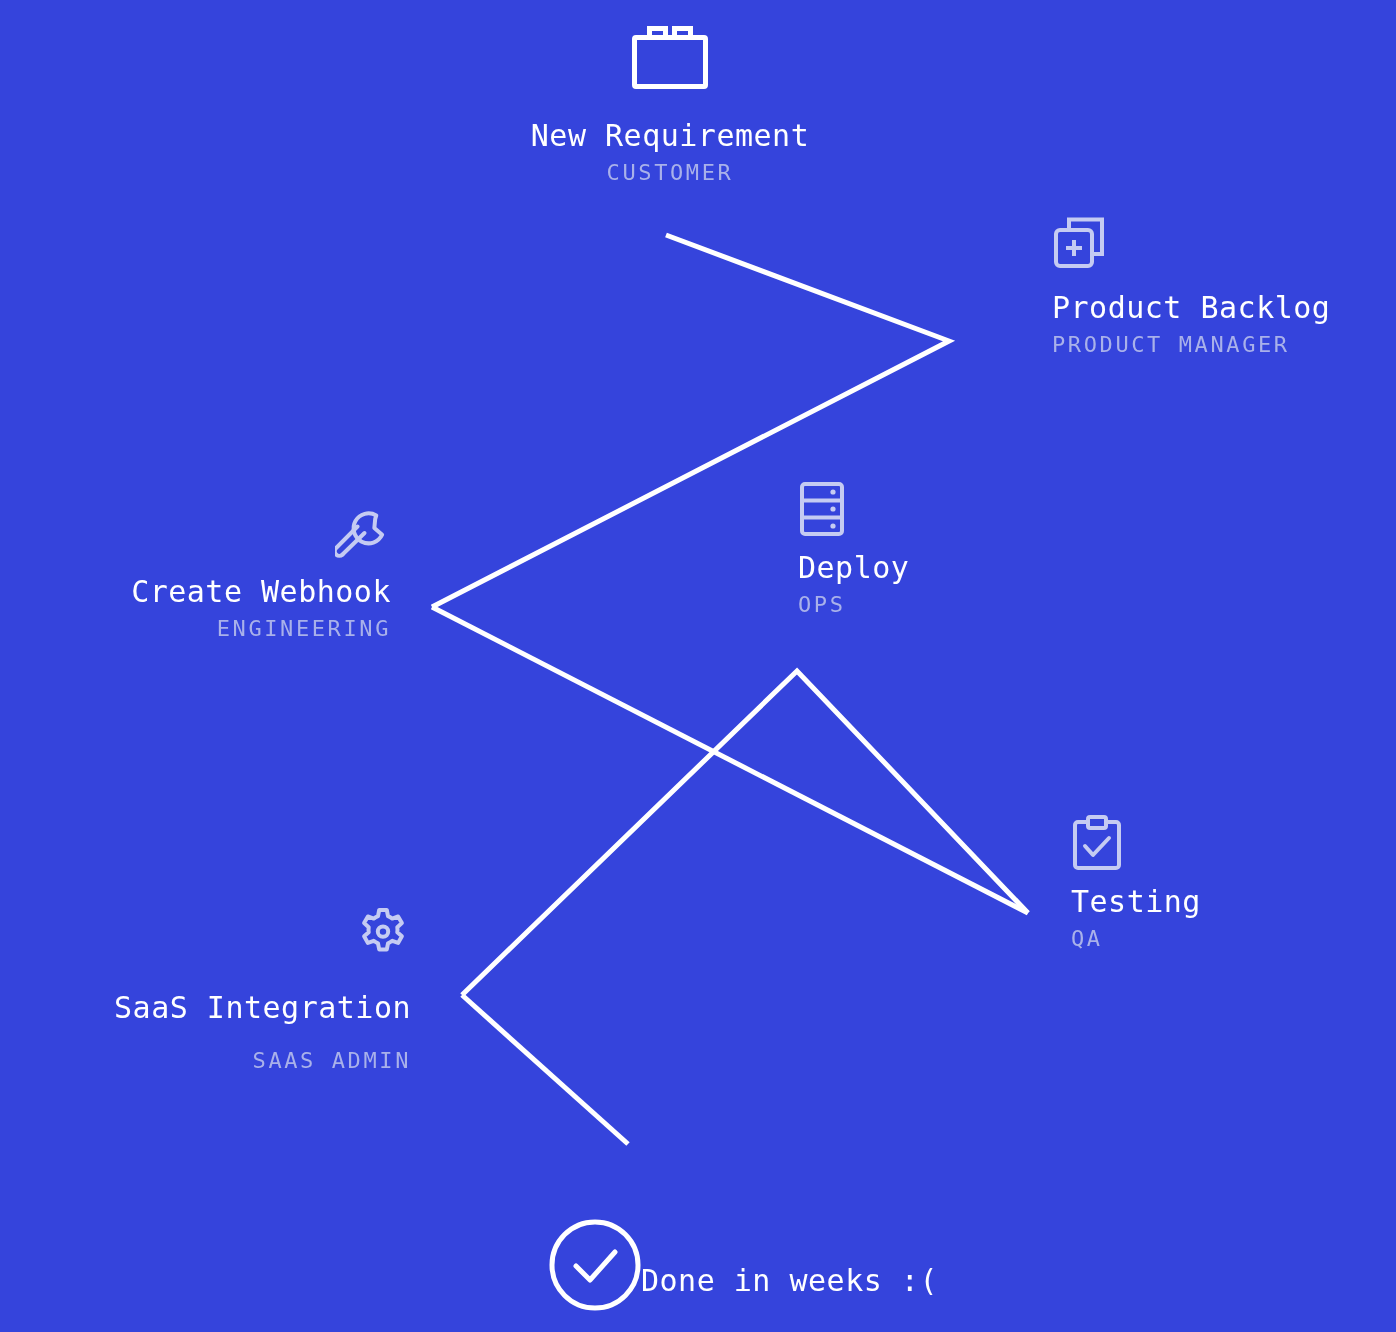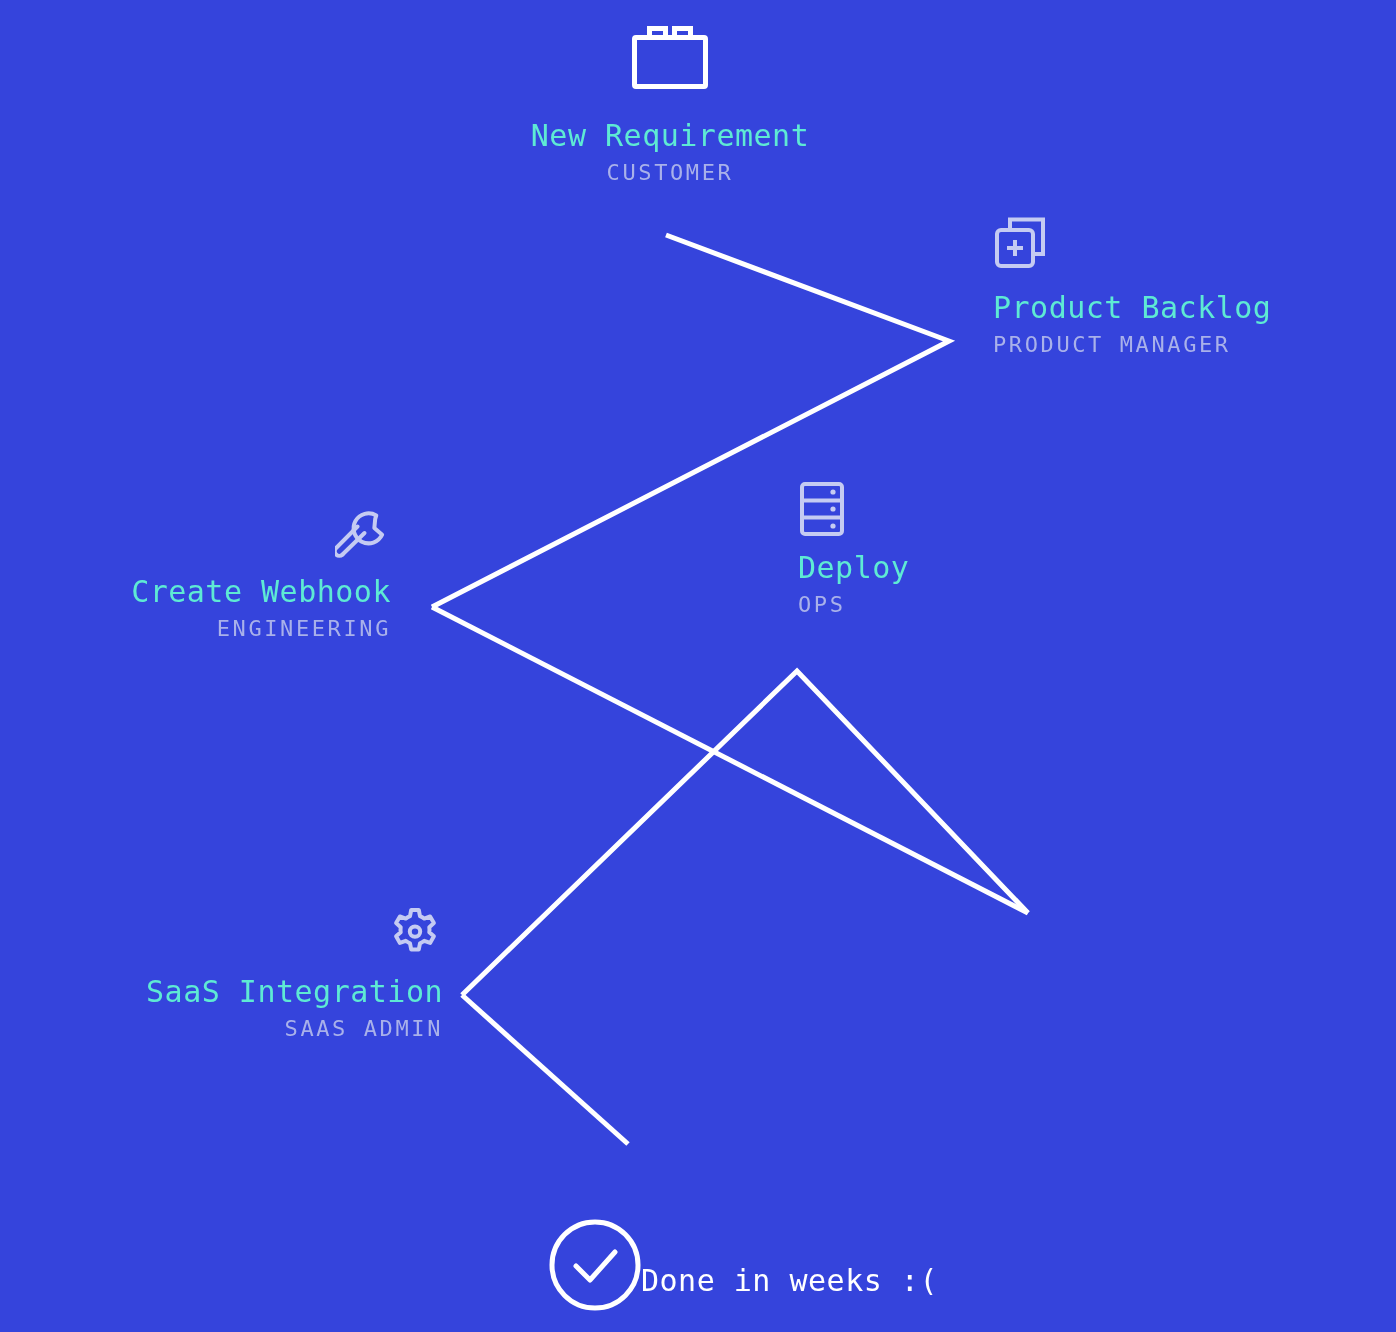--- a/index.html
+++ b/index.html
@@ -33,42 +33,42 @@
   .node.align-left  { align-items: flex-start; }
   .node.align-right { align-items: flex-end; }
   .node.align-center{ align-items: center; }
 
   .node-icon {
     display: block;
     line-height: 0;
     margin-bottom: 14px;
   }
   .node-title {
-    color: #5eead4;
+    color: #ffffff;
     font-size: 30px;
     letter-spacing: 0.5px;
     line-height: 1.05;
     white-space: nowrap;
   }
   .node-role {
     color: #a9b1ea;
     font-size: 22px;
     letter-spacing: 2.6px;
     line-height: 1.05;
     margin-top: 9px;
     white-space: nowrap;
   }
   
   #node-new-requirement { left: 545px;  top: 26px;  width: 250px; }
   #node-new-requirement .node-icon { margin-bottom: 22px; }
-  #node-product-backlog { left: 993px; top: 216px; width: 256px; }
+  #node-product-backlog { left: 1052px; top: 216px; width: 256px; }
   #node-create-webhook  { left: 151px;  top: 508px; width: 240px; }
   #node-deploy          { left: 798px;  top: 480px; width: 110px; }
   #node-testing         { left: 1071px; top: 814px; width: 120px; }
-  #node-saas            { left: 168px;  top: 906px; width: 275px; }
+  #node-saas            { left: 136px;  top: 906px; width: 275px; gap: 16px; }
 
   .finish {
     position: absolute;
     left: 549px;
     top: 1219px;
     width: 236px;
     display: flex;
     flex-direction: row;
     align-items: center;
     text-align: center;
@@ -139,20 +139,31 @@
       <svg width="56" height="54" viewBox="0 0 56 54" fill="none" stroke="#c5cbf2" stroke-width="4" stroke-linecap="round" stroke-linejoin="round">
         <path d="M37.5 4.5 a15 15 0 1 0 11.5 16.5 l-9.5 -4 l-2 -9 z" transform="rotate(18 30 18)"></path>
         <path d="M29.5 25 L7.5 46.5"></path>
         <path d="M7.5 46.5 a4.5 4.5 0 0 1 -6.4 -6.4 L22.5 18.5"></path>
       </svg>
     </span>
     <span class="node-title">Create Webhook</span>
     <span class="node-role">ENGINEERING</span>
   </div>
 
+  <div class="node align-left" id="node-testing">
+    <span class="node-icon">
+      <svg width="52" height="58" viewBox="0 0 52 58" fill="none" stroke="#c5cbf2" stroke-width="4" stroke-linejoin="round">
+        <path d="M17 8 H7 a3 3 0 0 0 -3 3 V51 a3 3 0 0 0 3 3 H45 a3 3 0 0 0 3 -3 V11 a3 3 0 0 0 -3 -3 H35"></path>
+        <rect x="17" y="3" width="18" height="11" rx="2"></rect>
+        <path d="M14 32 L22 41 L38 24" stroke-linecap="round"></path>
+      </svg>
+    </span>
+    <span class="node-title">Testing</span>
+    <span class="node-role">QA</span>
+  </div>
 
   <div class="node align-right" id="node-saas">
     <span class="node-icon">
       <svg width="56" height="56" viewBox="0 0 56 56" fill="none" stroke="#c5cbf2" stroke-width="4" stroke-linejoin="round">
         <path d="M24.2 4 h7.6 l1.2 6.1 a18 18 0 0 1 4.3 2.5 l5.8 -2.1 l3.8 6.6 l-4.6 4.1
                  a18 18 0 0 1 0 5 l4.6 4.1 l-3.8 6.6 l-5.8 -2.1 a18 18 0 0 1 -4.3 2.5
                  l-1.2 6.1 h-7.6 l-1.2 -6.1 a18 18 0 0 1 -4.3 -2.5 l-5.8 2.1 l-3.8 -6.6
                  l4.6 -4.1 a18 18 0 0 1 0 -5 l-4.6 -4.1 l3.8 -6.6 l5.8 2.1
                  a18 18 0 0 1 4.3 -2.5 z"></path>
         <circle cx="28" cy="25.6" r="5.2"></circle>

